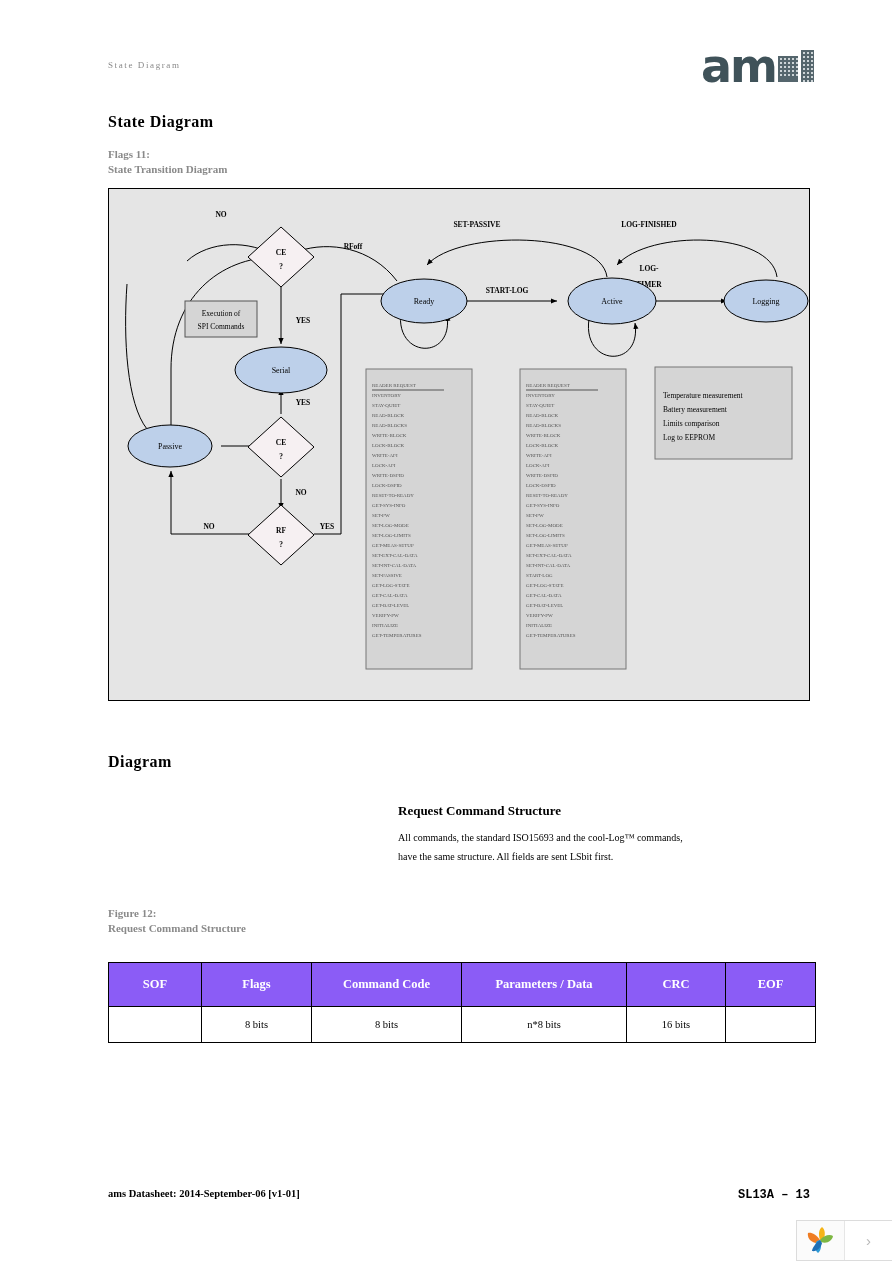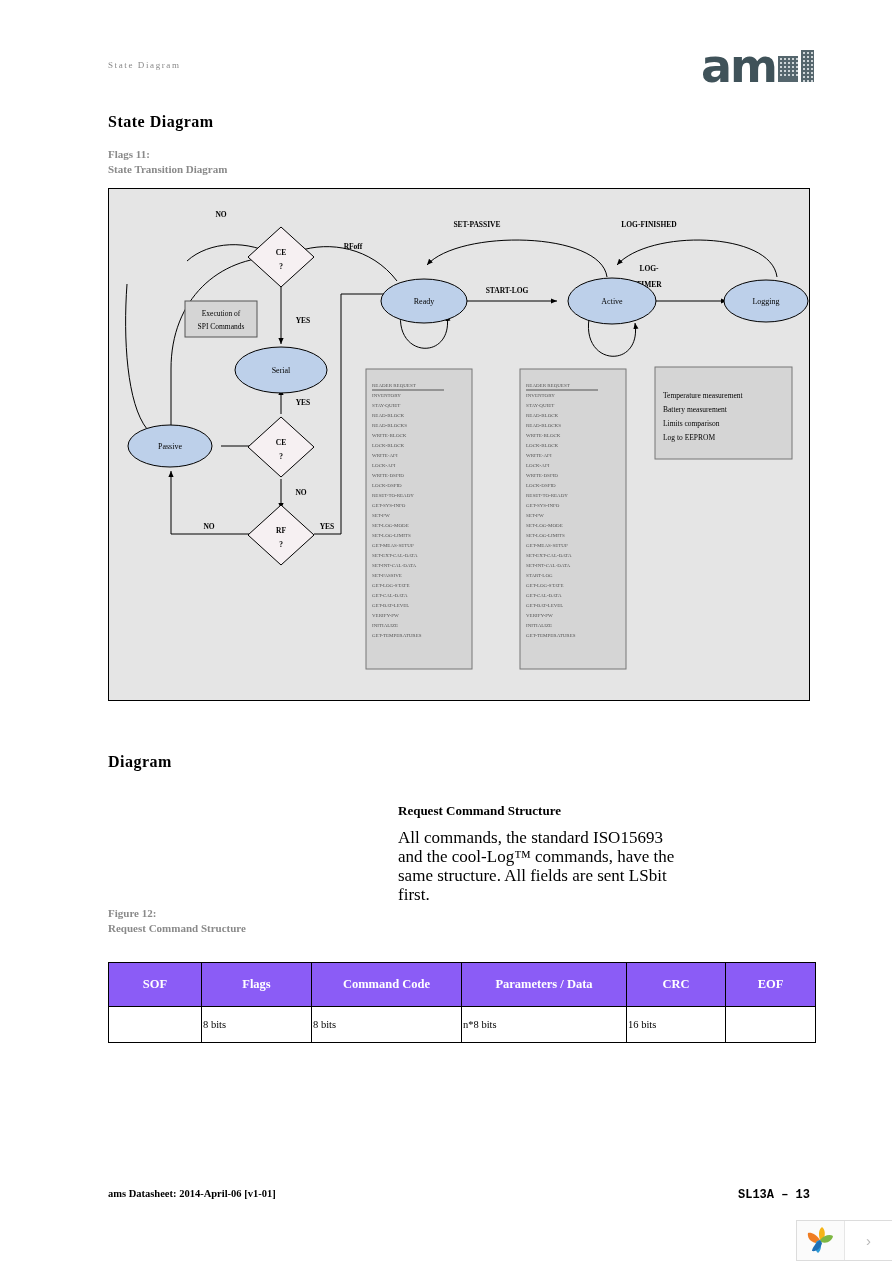--- a/index.html
+++ b/index.html
@@ -43,29 +43,29 @@
   .edge-text{font-family:"Liberation Serif",serif;font-size:7.5px;font-weight:700;
              fill:#000;text-anchor:middle;}
   .dec-text{font-family:"Liberation Serif",serif;font-size:7.5px;font-weight:700;
             fill:#000;text-anchor:middle;}
   .box-text{font-family:"Liberation Serif",serif;font-size:7.5px;fill:#000;}
   .cmd-text{font-family:"Liberation Serif",serif;font-size:5px;fill:#555;}
   .cmd-head{font-family:"Liberation Serif",serif;font-size:5px;fill:#555;}
 
   
   .sub-head{position:absolute;font-size:13px;font-weight:700;font-family:"Liberation Serif",serif;}
-  .body-copy{position:absolute;font-size:17px;line-height:19px;font-family:"Liberation Serif",serif;}
+  .body-copy{position:absolute;font-size:10px;line-height:19px;font-family:"Liberation Serif",serif;}
 
   
   table.req{position:absolute;left:108px;top:962px;width:700px;border-collapse:collapse;
             table-layout:fixed;}
   table.req th{background:#8b5cf6;color:#fff;font-weight:700;font-size:12.5px;
                height:41px;border:1px solid #000;text-align:center;
                font-family:"Liberation Serif",serif;}
-  table.req td{height:33px;border:1px solid #000;text-align:left;font-size:10.5px;
+  table.req td{height:33px;border:1px solid #000;text-align:center;font-size:10.5px;
                font-family:"Liberation Serif",serif;background:#fff;}
 
   
   .footer-l{position:absolute;left:108px;top:1188px;font-size:10.5px;font-weight:700;}
   .footer-r{position:absolute;left:738px;top:1188px;font-size:12px;font-weight:700;font-family:Liberation Mono, monospace;}
 
   
   .widget{position:absolute;left:796px;top:1220px;display:flex;border:1px solid #dcdcdc;
           background:#fff;}
   .widget-cell{width:47px;height:39px;display:flex;align-items:center;justify-content:center;}
@@ -281,21 +281,21 @@
       <td></td>
       <td>8 bits</td>
       <td>8 bits</td>
       <td>n*8 bits</td>
       <td>16 bits</td>
       <td></td>
     </tr>
   </tbody>
 </table>
 
-<div class="footer-l">ams Datasheet: 2014-April-06 [v1-01]</div>
+<div class="footer-l">ams Datasheet: 2014-September-06 [v1-01]</div>
 <div class="footer-r">SL13A – 13</div>
 
 <div class="widget">
   <div class="widget-cell left">
     <svg width="30" height="28" viewBox="0 0 30 28">
       <path d="M14 13 C10 7 5 5 2 6 C1 10 4 15 10 16 Z" fill="#ef7c22"></path>
       <path d="M14 13 C12 7 13 2 16 0 C19 2 20 8 17 13 Z" fill="#f5b417"></path>
       <path d="M14 13 C18 8 24 7 27 9 C26 14 21 17 15 15 Z" fill="#7db742"></path>
       <path d="M14 13 C16 18 15 24 12 26 C9 24 8 18 11 14 Z" fill="#2c9ad6"></path>
       <path d="M14 13 C10 16 6 21 6 24 C10 25 15 21 16 16 Z" fill="#1f6fb5"></path>

